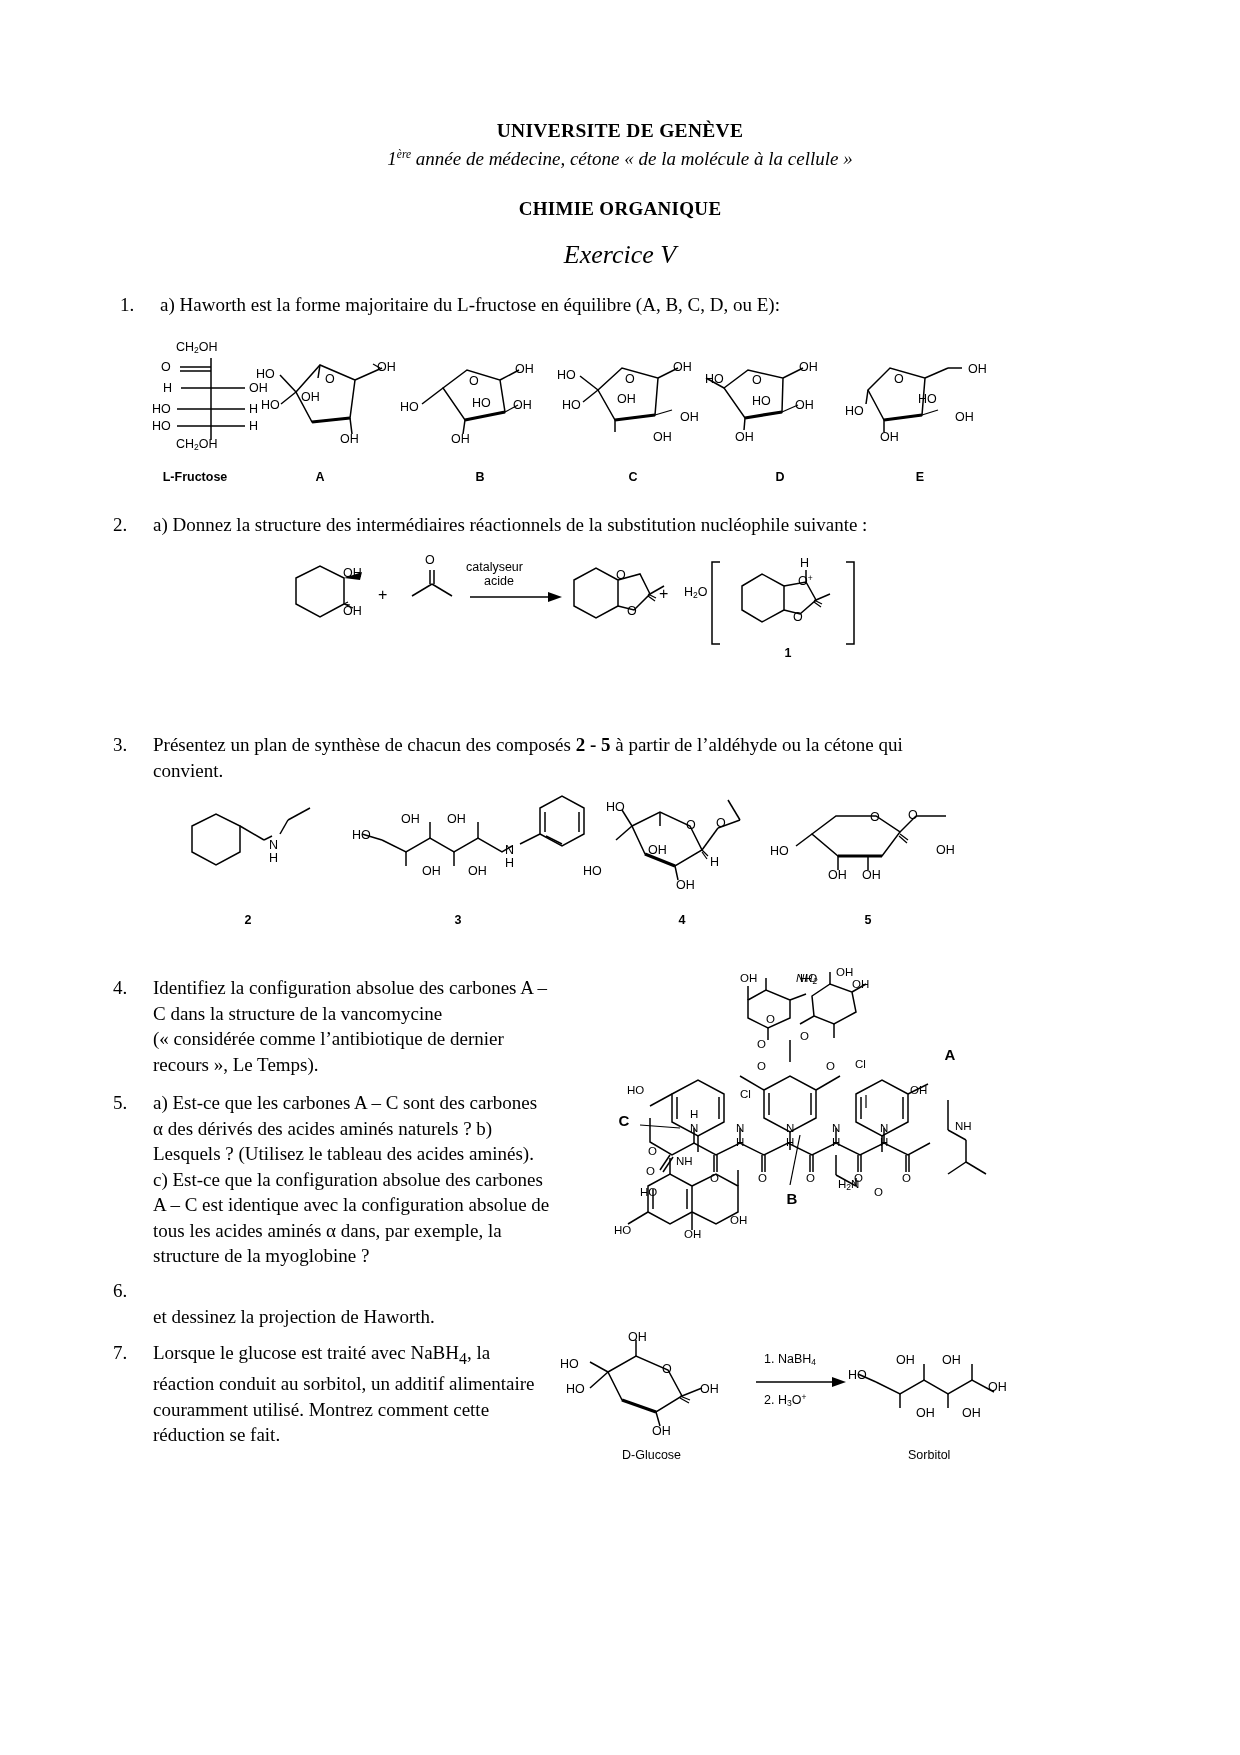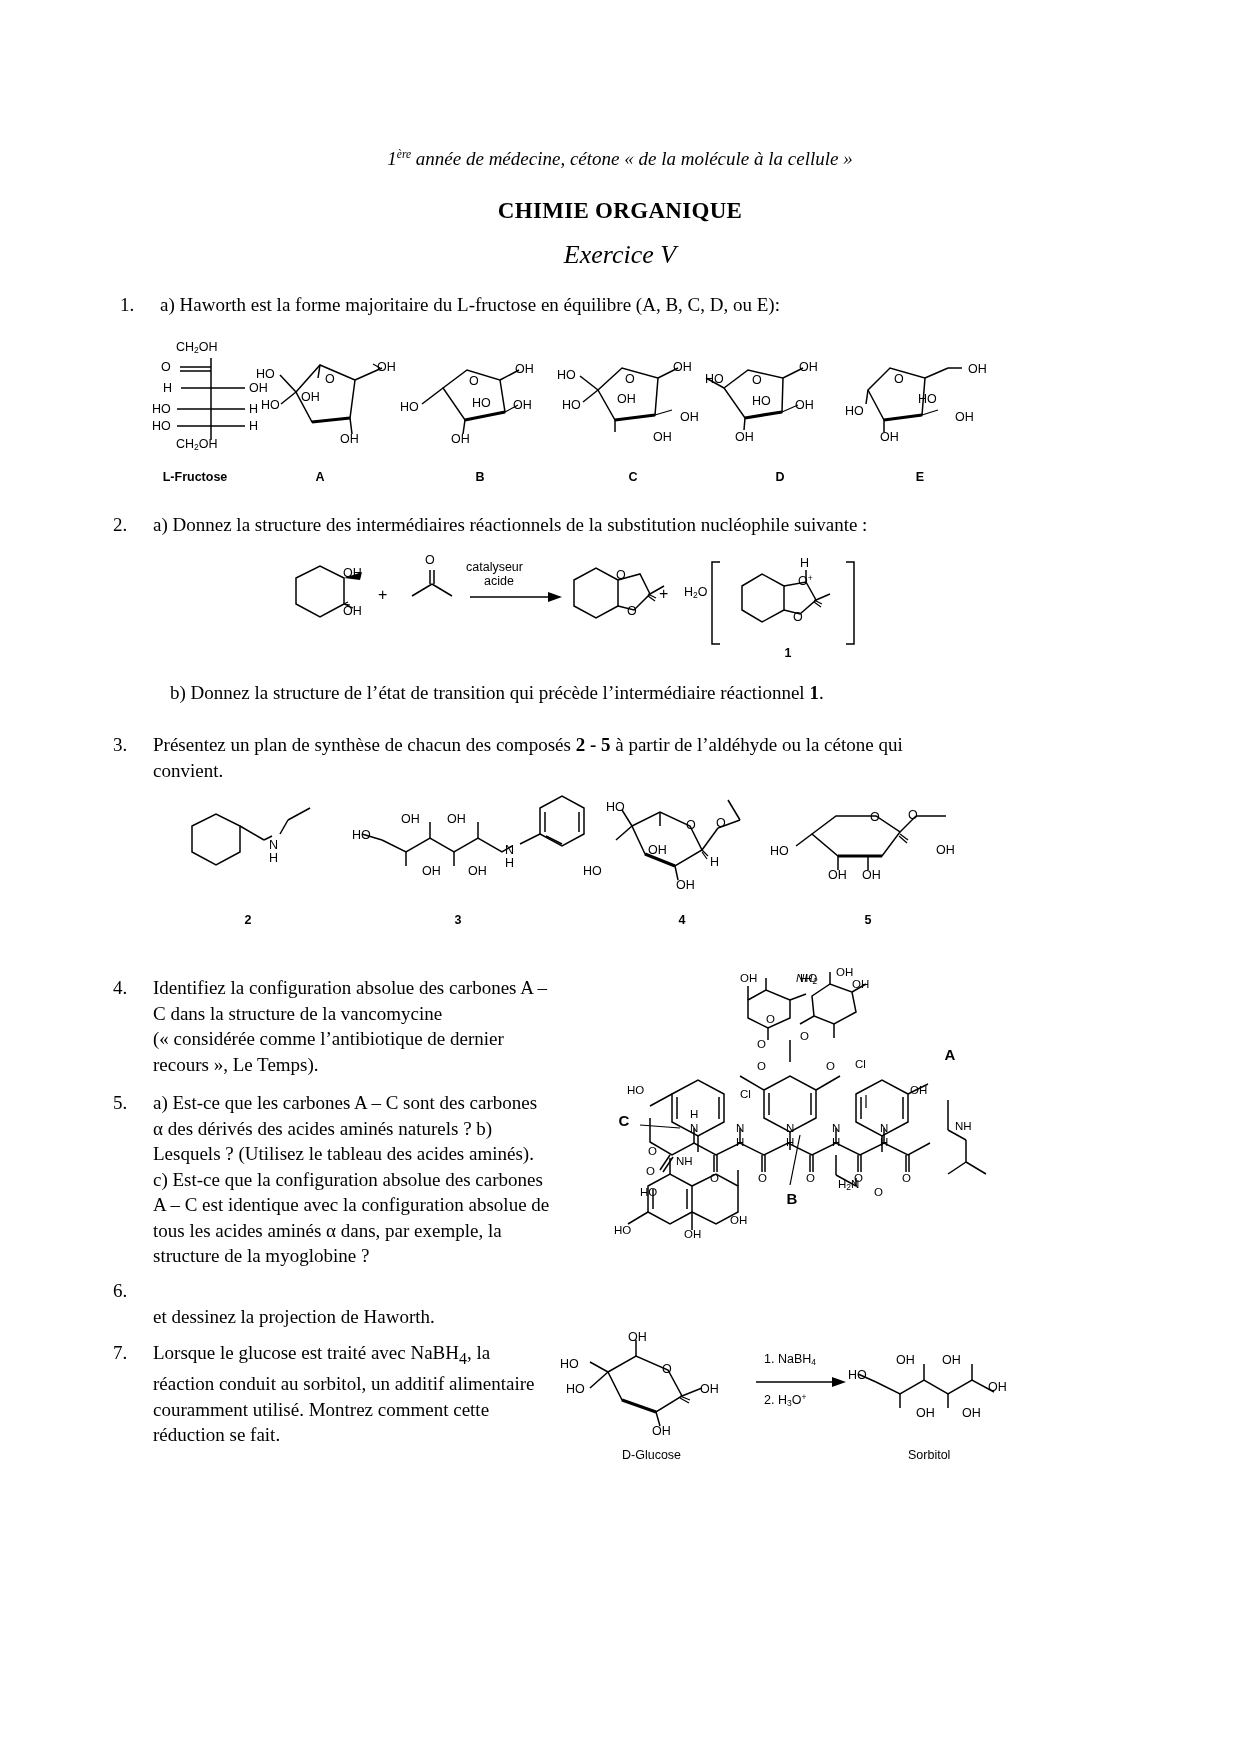--- a/index.html
+++ b/index.html
@@ -6,21 +6,21 @@
   .page{
     width:1240px;height:1755px;background:#ffffff;position:relative;
     margin:0 auto;overflow:hidden;
     font-family:"Liberation Serif","DejaVu Serif",serif;
     color:#000;
   }
   .hdr{position:absolute;left:0;width:1240px;text-align:center;}
   .h-univ{top:120px;font-size:19.5px;font-weight:bold;letter-spacing:.3px;}
   .h-sub{top:148px;font-size:19px;font-style:italic;}
   .h-sub sup{font-size:11.5px;font-style:italic;vertical-align:super;}
-  .h-chim{top:198px;font-size:23px;font-weight:bold;letter-spacing:.3px;text-align:center;}
+  .h-chim{top:198px;font-size:19px;font-weight:bold;letter-spacing:.3px;text-align:center;}
   .h-ex{top:240px;font-size:26px;font-style:italic;}
 
   .q{position:absolute;font-size:19px;line-height:25.5px;}
   .q .num{position:absolute;left:0;top:0;width:36px;}
   .q .body{margin-left:40px;display:block;}
 
   .lbl{position:absolute;font-family:"Liberation Sans","DejaVu Sans",sans-serif;
        font-weight:bold;font-size:12.5px;text-align:center;}
   .cl{position:absolute;font-family:"Liberation Sans","DejaVu Sans",sans-serif;
       font-size:12.5px;white-space:nowrap;}
@@ -32,20 +32,21 @@
   .st{fill:none;stroke:#000;stroke-width:1.5;}
   .st2{fill:none;stroke:#000;stroke-width:3.2;}
   .stf{fill:#000;stroke:none;}
   .thin{fill:none;stroke:#000;stroke-width:1.2;}
 </style>
 </head>
 <body>
 
 <div class="page">
 
+  <div class="hdr h-univ">UNIVERSITE DE GENÈVE</div>
   <div class="hdr h-sub"><span>1</span><sup>ère</sup><span> année de médecine, cétone « de la molécule à la cellule »</span></div>
   <div class="hdr h-chim">CHIMIE ORGANIQUE</div>
   <div class="hdr h-ex">Exercice V</div>
 
   <div class="q" style="left:120px;top:292px;width:860px;">
     <span class="num">1.</span>
     <span class="body">a)  Haworth est la forme majoritaire du L-fructose en équilibre (A, B, C, D, ou E):</span>
   </div>
 
   <div>
@@ -209,23 +210,20 @@
     <div class="cl" style="left:616px;top:568px;">O</div>
     <div class="cl" style="left:627px;top:604px;">O</div>
     <div class="cl" style="left:659px;top:585px;font-size:16px;">+</div>
     <div class="cl" style="left:684px;top:585px;">H<sub>2</sub>O</div>
     <div class="cl" style="left:800px;top:556px;">H</div>
     <div class="cl" style="left:798px;top:573px;">O<sup>+</sup></div>
     <div class="cl" style="left:793px;top:610px;">O</div>
     <div class="lbl" style="left:768px;top:646px;width:40px;">1</div>
   </div>
 
-  <div class="q" style="left:170px;top:680px;width:820px;">
-    <span>b) Donnez la structure de l’état de transition qui précède l’intermédiaire réactionnel </span><span class="bold">1</span><span>.</span>
-  </div>
 
   <div class="q" style="left:113px;top:732px;width:880px;">
     <span class="num">3.</span>
     <span class="body"><span>Présentez un plan de synthèse de chacun des composés </span><span class="bold">2 - 5</span><span> à partir de l’aldéhyde ou la cétone qui</span><br><span>convient.</span></span>
   </div>
 
   <div>
     <svg style="left:0;top:0;width:1240px;height:1755px;">
       <path class="st" d="M192,826 L216,814 L240,826 L240,852 L216,865 L192,852 Z"></path>
       <line class="st" x1="240" y1="826" x2="264" y2="840"></line>

